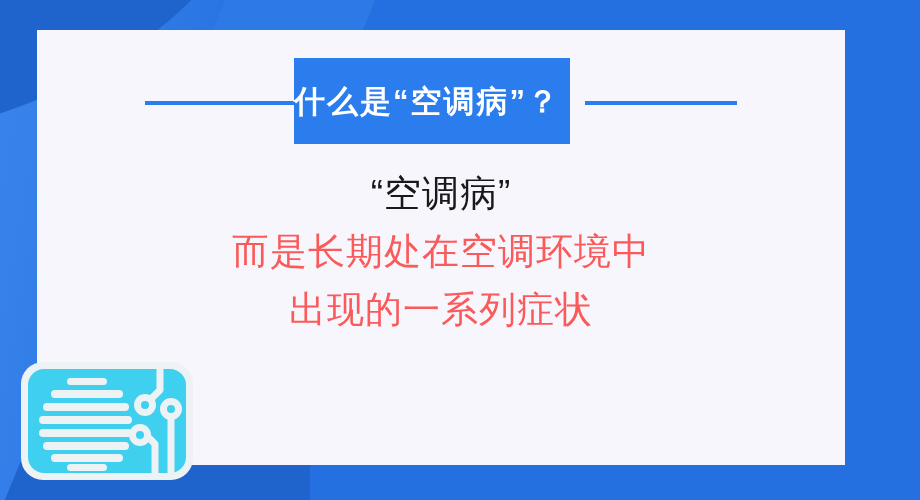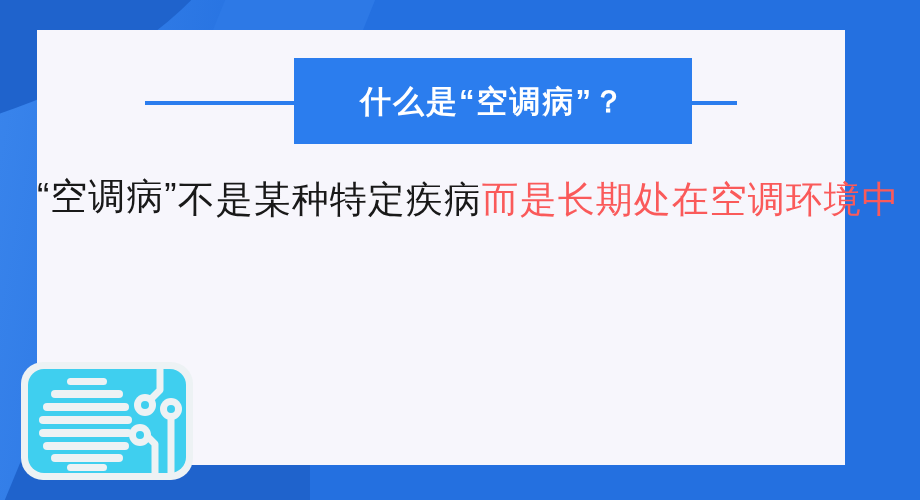--- a/index.html
+++ b/index.html
@@ -67,40 +67,40 @@
   .title-rule {
     position:absolute;
     top:43px; height:4px;
     background:#2B7DEE;
   }
   #title-rule-left  { left:108px;  width:152px; }
   #title-rule-right { right:108px; width:152px; }
   #title-band {
     position:absolute;
     left:257px; top:0;
-    width:398px; height:86px;
+    width:276px; height:86px;
     background:#2B7DEE;
-    display:flex; align-items:center; justify-content:center;
+    display:flex; align-items:center; justify-content:flex-start;
   }
   #title-text {
     color:#FFFFFF;
     font-size:31px;
     font-weight:bold;
     letter-spacing:2px;
     line-height:1;
     white-space:nowrap;
   }
 
   
   #body-lines {
     position:absolute;
     left:0; top:138px;
     width:808px;
     display:flex;
-    flex-direction:row;
+    flex-direction:column;
     align-items:center;
   }
   .body-line {
     font-size:37px;
     line-height:52px;
     white-space:nowrap;
     letter-spacing:1px;
   }
   .body-line.black { color:#191919; }
   .body-line.red   { color:#FA5A5A;font-family:Liberation Serif, serif; }
@@ -129,22 +129,22 @@
     <div id="title-row">
       <div class="title-rule" id="title-rule-left"></div>
       <div class="title-rule" id="title-rule-right"></div>
       <div id="title-band">
         <span id="title-text">什么是“空调病”？</span>
       </div>
     </div>
 
     <div id="body-lines">
       <div class="body-line black">“空调病”</div>
-      <div class="body-line black gap">不是某种特定疾病</div>
       <div class="body-line red gap">而是长期处在空调环境中</div>
+      <div class="body-line red gap">出现的一系列症状</div>
     </div>
 
   </div>
 
   <div id="ac-icon">
     <svg viewBox="0 0 176 122" xmlns="http://www.w3.org/2000/svg">
 
       <rect x="2" y="2" width="172" height="118" rx="22" ry="22" fill="#EDF2F4"></rect>
 
       <rect x="9" y="9" width="158" height="104" rx="16" ry="16" fill="#3FCFEF"></rect>

